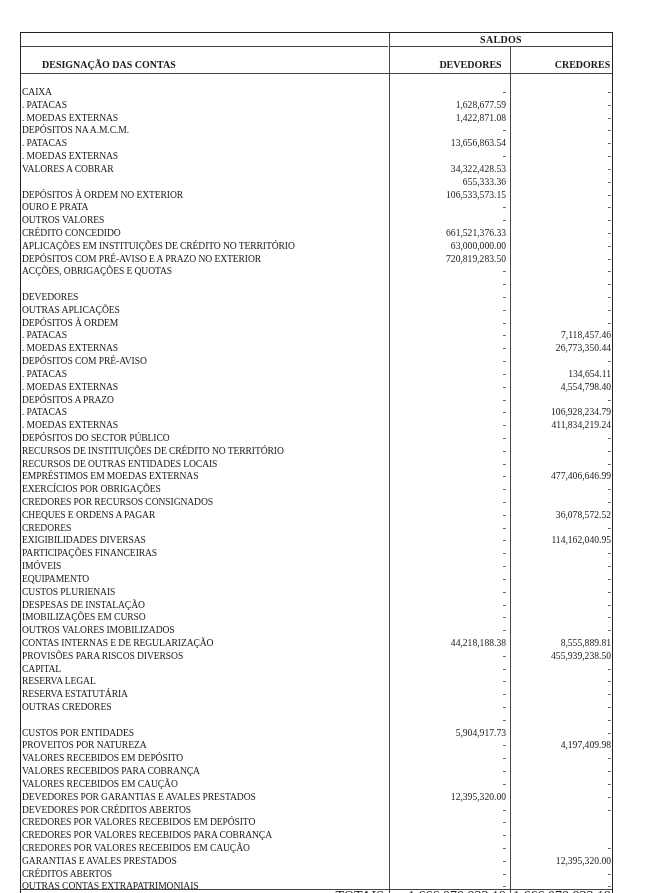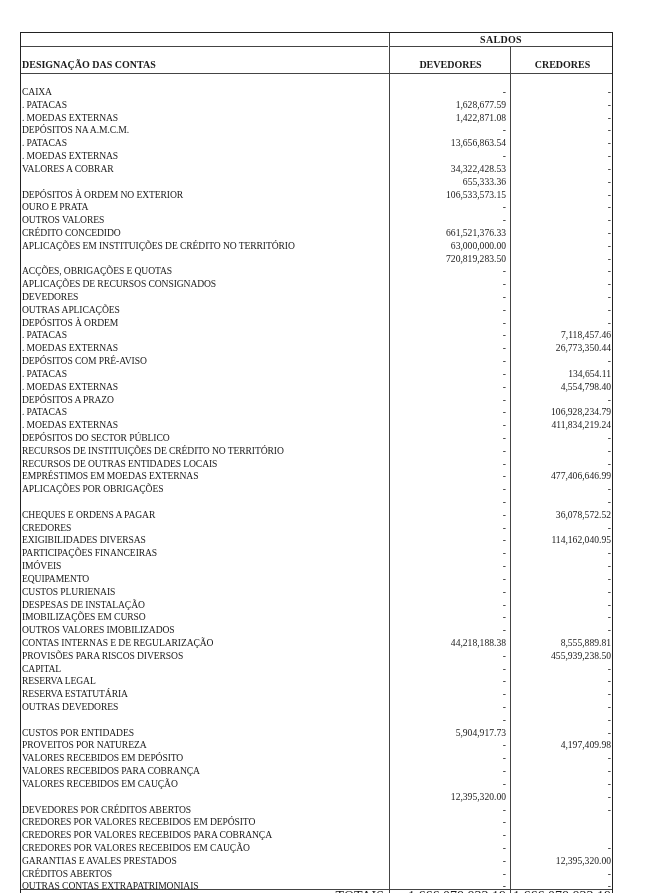--- a/index.html
+++ b/index.html
@@ -4,21 +4,21 @@
 <style>
   html, body { margin: 0; padding: 0; background: #ffffff; }
   body { width: 647px; height: 893px; position: relative; overflow: hidden;
          font-family: "Liberation Serif", "DejaVu Serif", serif; color: #1a1a1a; }
   .tbl { position: absolute; left: 20px; top: 8px; width: 593px; height: 872px;
          border: 1.5px solid #222; box-sizing: border-box; margin-top: 24px; }
   .vline { position: absolute; top: 0; bottom: 0; width: 1px; background: #444; }
   .hline { position: absolute; left: 0; right: 0; height: 1px; background: #444; }
   .saldos { position: absolute; top: 0; height: 14px; left: 369px; right: 0;
             text-align: center; font-size: 10px; font-weight: bold; line-height: 14px; letter-spacing: 0.3px; }
-  .hdr { position: absolute; top: 26px; font-size: 10px; font-weight: bold; line-height: 12px; }
+  .hdr { position: absolute; top: 26px; font-size: 10px; font-weight: bold; line-height: 12px; padding-left: 20px; }
   .hdr.desig { left: 1px; }
   .hdr.dev { left: 369px; width: 121px; text-align: center; }
   .hdr.cred { left: 490px; width: 103px; text-align: center; }
   .rows { position: absolute; top: 53px; left: 0; right: 0; }
   .row { position: relative; height: 12.82px; font-size: 9.6px; line-height: 12.82px; }
   .row .lbl { position: absolute; left: 1px; white-space: nowrap; letter-spacing: -0.1px; }
   .row .dv { position: absolute; left: 369px; width: 116px; text-align: right; }
   .row .cr { position: absolute; left: 490px; width: 100px; text-align: right; }
   .totals { position: absolute; left: 0; right: 0; bottom: 0; height: 13px; font-size: 14px; line-height: 13px; }
   .totals .lbl { position: absolute; right: 228px; }
@@ -101,30 +101,30 @@
         <span class="lbl">CRÉDITO CONCEDIDO</span>
         <span class="dv">661,521,376.33</span>
         <span class="cr">-</span>
       </div>
       <div class="row">
         <span class="lbl">APLICAÇÕES EM INSTITUIÇÕES DE CRÉDITO NO TERRITÓRIO</span>
         <span class="dv">63,000,000.00</span>
         <span class="cr">-</span>
       </div>
       <div class="row">
+        <span class="lbl">DEPÓSITOS COM PRÉ-AVISO E A PRAZO NO EXTERIOR</span>
         <span class="dv">720,819,283.50</span>
         <span class="cr">-</span>
       </div>
       <div class="row">
         <span class="lbl">ACÇÕES, OBRIGAÇÕES E QUOTAS</span>
         <span class="dv">-</span>
         <span class="cr">-</span>
       </div>
       <div class="row">
-        <span class="lbl">APLICAÇÕES DE RECURSOS CONSIGNADOS</span>
         <span class="dv">-</span>
         <span class="cr">-</span>
       </div>
       <div class="row">
         <span class="lbl">DEVEDORES</span>
         <span class="dv">-</span>
         <span class="cr">-</span>
       </div>
       <div class="row">
         <span class="lbl">OUTRAS APLICAÇÕES</span>
@@ -190,25 +190,26 @@
         <span class="lbl">RECURSOS DE OUTRAS ENTIDADES LOCAIS</span>
         <span class="dv">-</span>
         <span class="cr">-</span>
       </div>
       <div class="row">
         <span class="lbl">EMPRÉSTIMOS EM MOEDAS EXTERNAS</span>
         <span class="dv">-</span>
         <span class="cr">477,406,646.99</span>
       </div>
       <div class="row">
-        <span class="lbl">APLICAÇÕES POR OBRIGAÇÕES</span>
-        <span class="dv">-</span>
-        <span class="cr">-</span>
-      </div>
-      <div class="row">
+        <span class="lbl">EXERCÍCIOS POR OBRIGAÇÕES</span>
+        <span class="dv">-</span>
+        <span class="cr">-</span>
+      </div>
+      <div class="row">
+        <span class="lbl">CREDORES POR RECURSOS CONSIGNADOS</span>
         <span class="dv">-</span>
         <span class="cr">-</span>
       </div>
       <div class="row">
         <span class="lbl">CHEQUES E ORDENS A PAGAR</span>
         <span class="dv">-</span>
         <span class="cr">36,078,572.52</span>
       </div>
       <div class="row">
         <span class="lbl">CREDORES</span>
@@ -274,21 +275,21 @@
         <span class="lbl">RESERVA LEGAL</span>
         <span class="dv">-</span>
         <span class="cr">-</span>
       </div>
       <div class="row">
         <span class="lbl">RESERVA ESTATUTÁRIA</span>
         <span class="dv">-</span>
         <span class="cr">-</span>
       </div>
       <div class="row">
-        <span class="lbl">OUTRAS DEVEDORES</span>
+        <span class="lbl">OUTRAS CREDORES</span>
         <span class="dv">-</span>
         <span class="cr">-</span>
       </div>
       <div class="row">
         <span class="dv">-</span>
         <span class="cr">-</span>
       </div>
       <div class="row">
         <span class="lbl">CUSTOS POR ENTIDADES</span>
         <span class="dv">5,904,917.73</span>
@@ -308,20 +309,21 @@
         <span class="lbl">VALORES RECEBIDOS PARA COBRANÇA</span>
         <span class="dv">-</span>
         <span class="cr">-</span>
       </div>
       <div class="row">
         <span class="lbl">VALORES RECEBIDOS EM CAUÇÃO</span>
         <span class="dv">-</span>
         <span class="cr">-</span>
       </div>
       <div class="row">
+        <span class="lbl">DEVEDORES POR GARANTIAS E AVALES PRESTADOS</span>
         <span class="dv">12,395,320.00</span>
         <span class="cr">-</span>
       </div>
       <div class="row">
         <span class="lbl">DEVEDORES POR CRÉDITOS ABERTOS</span>
         <span class="dv">-</span>
         <span class="cr">-</span>
       </div>
       <div class="row">
         <span class="lbl">CREDORES POR VALORES RECEBIDOS EM DEPÓSITO</span>

